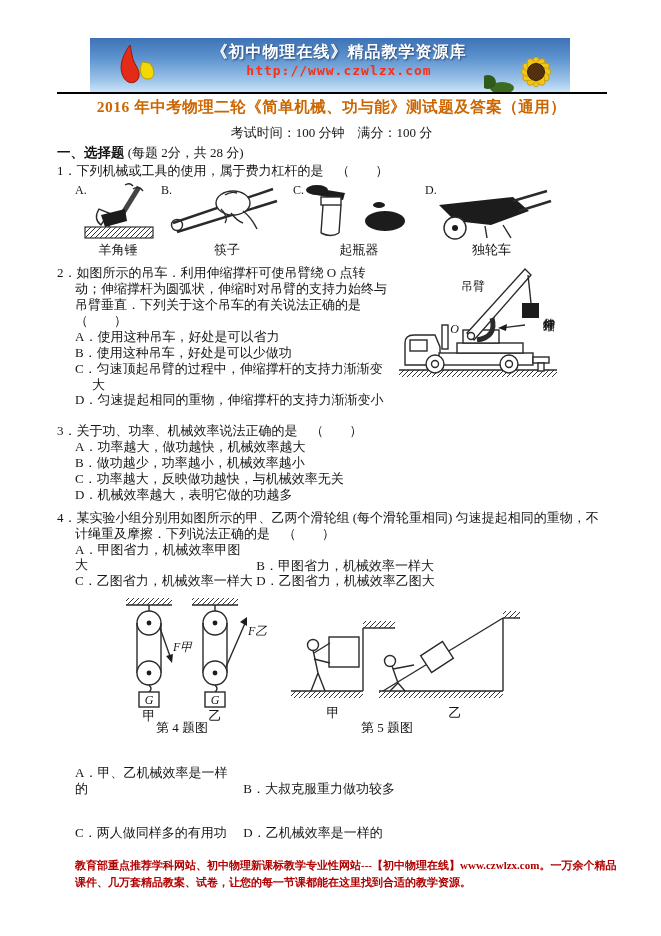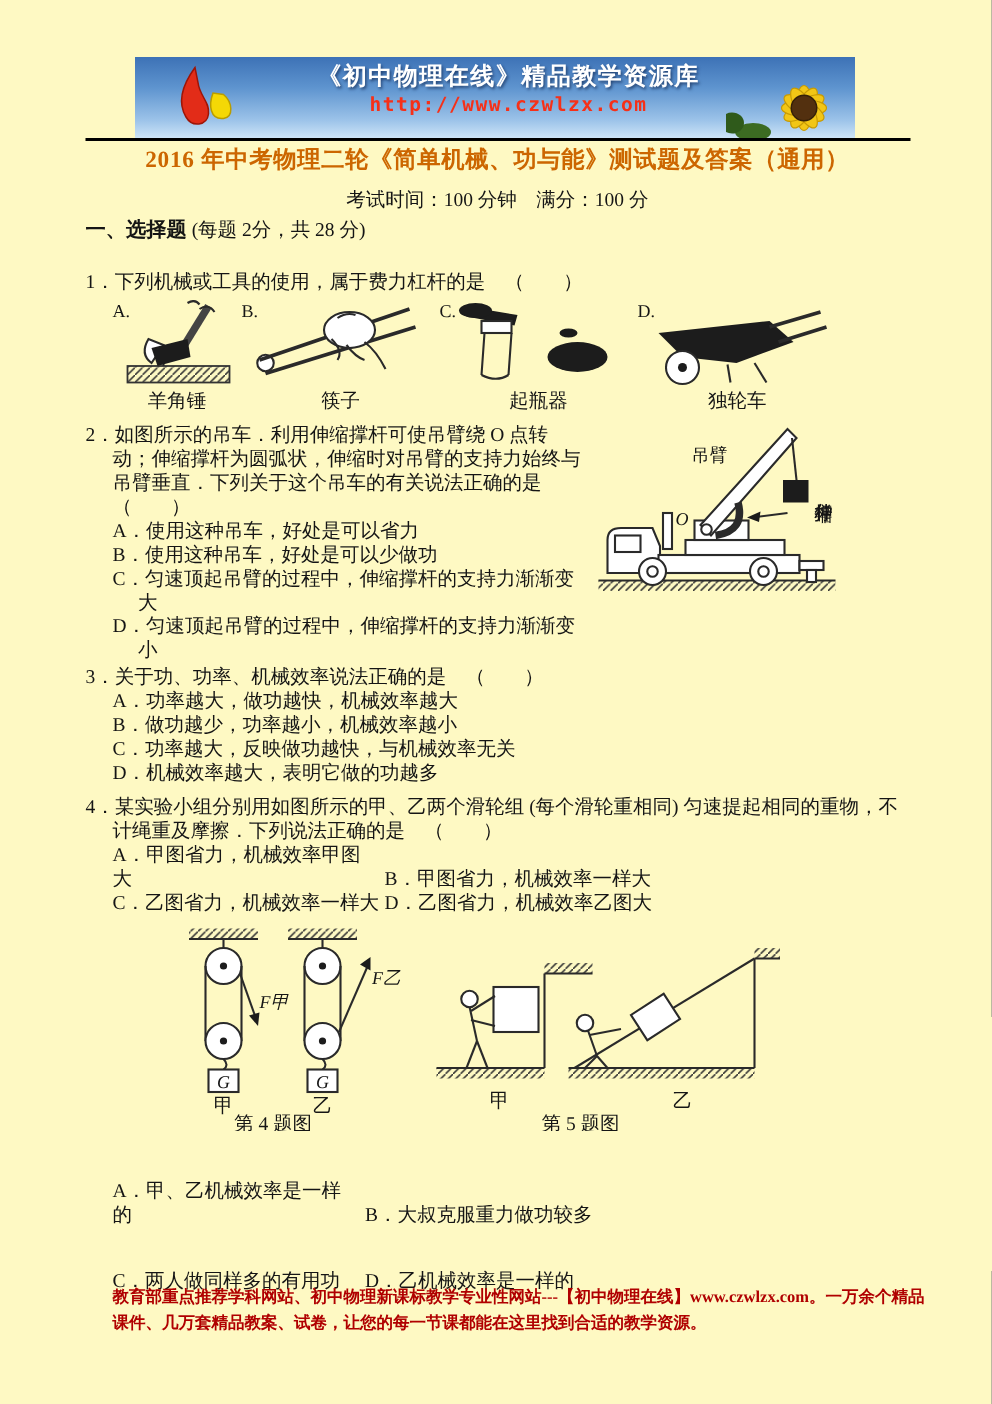--- a/index.html
+++ b/index.html
@@ -1,18 +1,18 @@
 <!DOCTYPE html>
 <html><head>
 <meta charset="utf-8">
 <style>
   html,body { margin:0; padding:0; background:#888; }
   .page {
     position:relative; width:661px; height:936px; margin:0 auto;
-    background:#fef9c3; overflow:hidden;
+    background:#ffffff; overflow:hidden;
     font-family:"Liberation Serif","DejaVu Serif",serif;
     font-size:13px; line-height:1.23; color:#151515;
   }
   
   .banner {
     position:absolute; left:90px; top:38px; width:480px; height:54px;
     background:linear-gradient(180deg,#3d72b6 0%,#5e94cf 38%,#9cc3e9 78%,#cde4f7 100%);
     display:flex; align-items:center; overflow:hidden;
   }
   .banner-logo { position:absolute; left:22px; top:4px; }
@@ -28,21 +28,21 @@
   .sunflower { position:absolute; right:0; bottom:-2px; }
   .banner-rule { position:absolute; left:57px; right:54px; top:92px; height:0; border-top:2px solid #000; }
 
   
   .content { position:absolute; left:57px; top:97px; width:549px; }
   .doc-title {
     margin:0 0 9px 0; text-align:center; font-size:15.5px; font-weight:bold;
     color:#cc6600; letter-spacing:.5px;
   }
   .exam-info { text-align:center; margin-bottom:4px; }
-  .section-line { margin-bottom:18px; }
+  .section-line { margin-bottom:1px; }
   .section-title { font-weight:bold; font-size:13.5px; }
   .q { position:relative; }
   .q-stem { padding-left:18px; text-indent:-18px; }
   .opt { margin-left:35px; text-indent:-17px; }
   .opt-row { margin-left:18px; }
   .opt-col1 { display:inline-block; }
   .q4 .opt-col1 { width:178px; }
   .q5 .opt-col1 { width:165px;margin-top:28px; }
 
   
@@ -215,21 +215,21 @@
           <polygon points="101,61 110,57 109,64" class="dark"></polygon>
           <text x="88" y="23" text-anchor="end">吊臂</text>
           <text x="62" y="66" text-anchor="end" class="ital">O</text>
           <text x="152" y="42" style="writing-mode:vertical-rl">伸缩撑杆</text>
         </svg>
       </div>
       <div class="q-stem">2．如图所示的吊车．利用伸缩撑杆可使吊臂绕 O 点转动；伸缩撑杆为圆弧状，伸缩时对吊臂的支持力始终与吊臂垂直．下列关于这个吊车的有关说法正确的是　（　　）</div>
       <div class="opt">A．使用这种吊车，好处是可以省力</div>
       <div class="opt">B．使用这种吊车，好处是可以少做功</div>
       <div class="opt">C．匀速顶起吊臂的过程中，伸缩撑杆的支持力渐渐变大</div>
-      <div class="opt">D．匀速顶起吊臂的过程中，伸缩撑杆的支持力渐渐变小</div>
+      <div class="opt">D．匀速提起相同的重物，伸缩撑杆的支持力渐渐变小</div>
     </div>
 
     <div class="q q3">
       <div class="q-stem">3．关于功、功率、机械效率说法正确的是　（　　）</div>
       <div class="opt">A．功率越大，做功越快，机械效率越大</div>
       <div class="opt">B．做功越少，功率越小，机械效率越小</div>
       <div class="opt">C．功率越大，反映做功越快，与机械效率无关</div>
       <div class="opt">D．机械效率越大，表明它做的功越多</div>
     </div>
 

